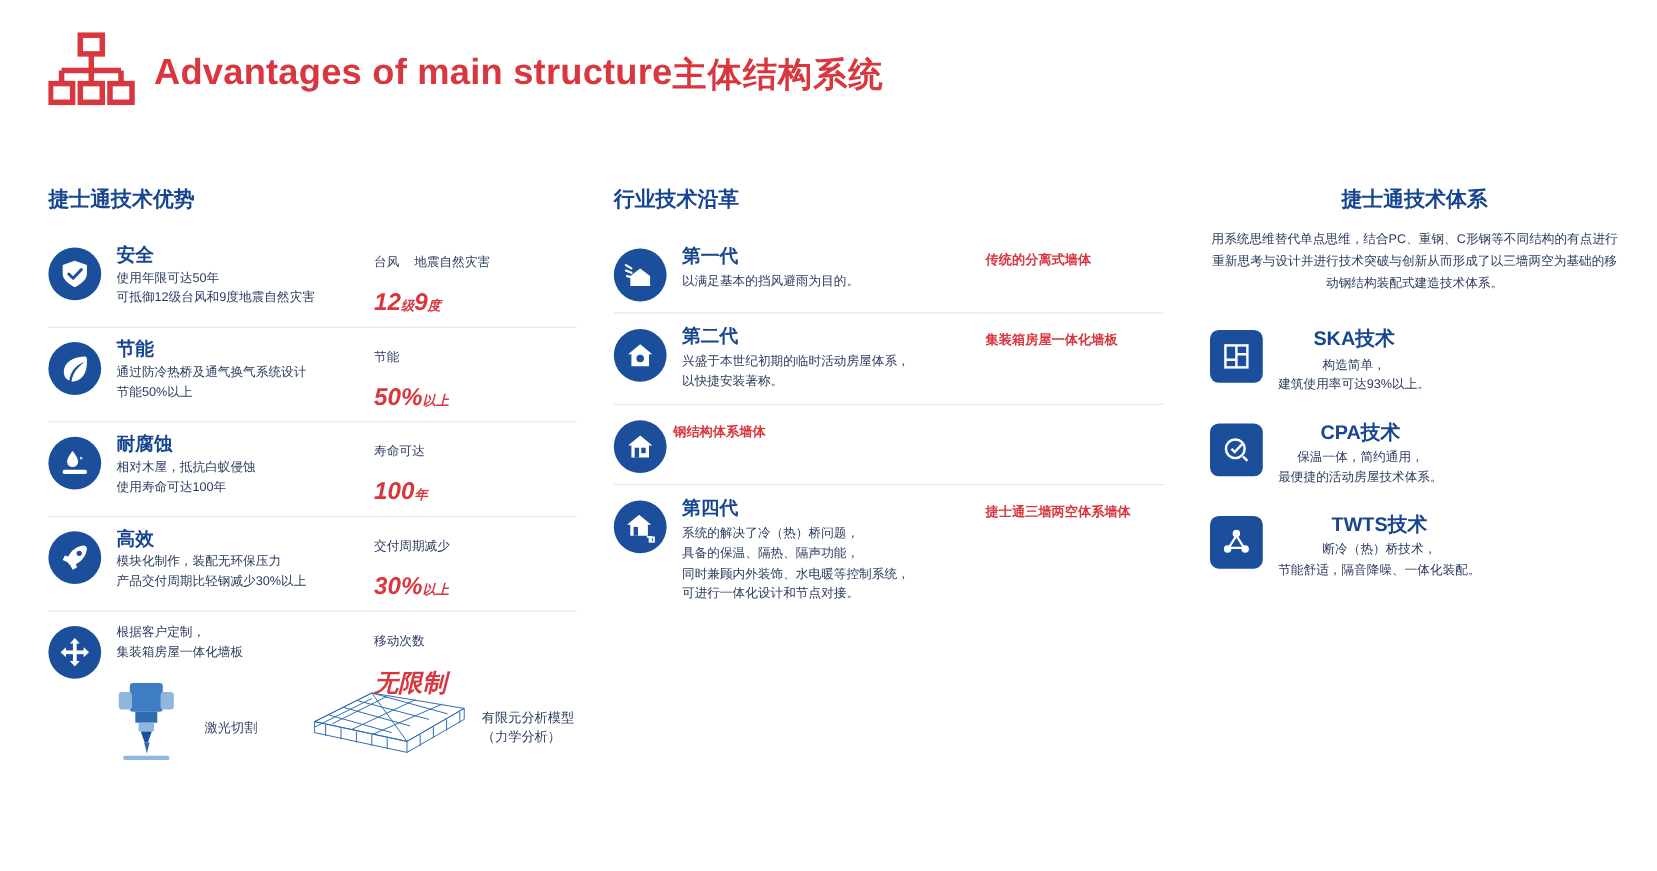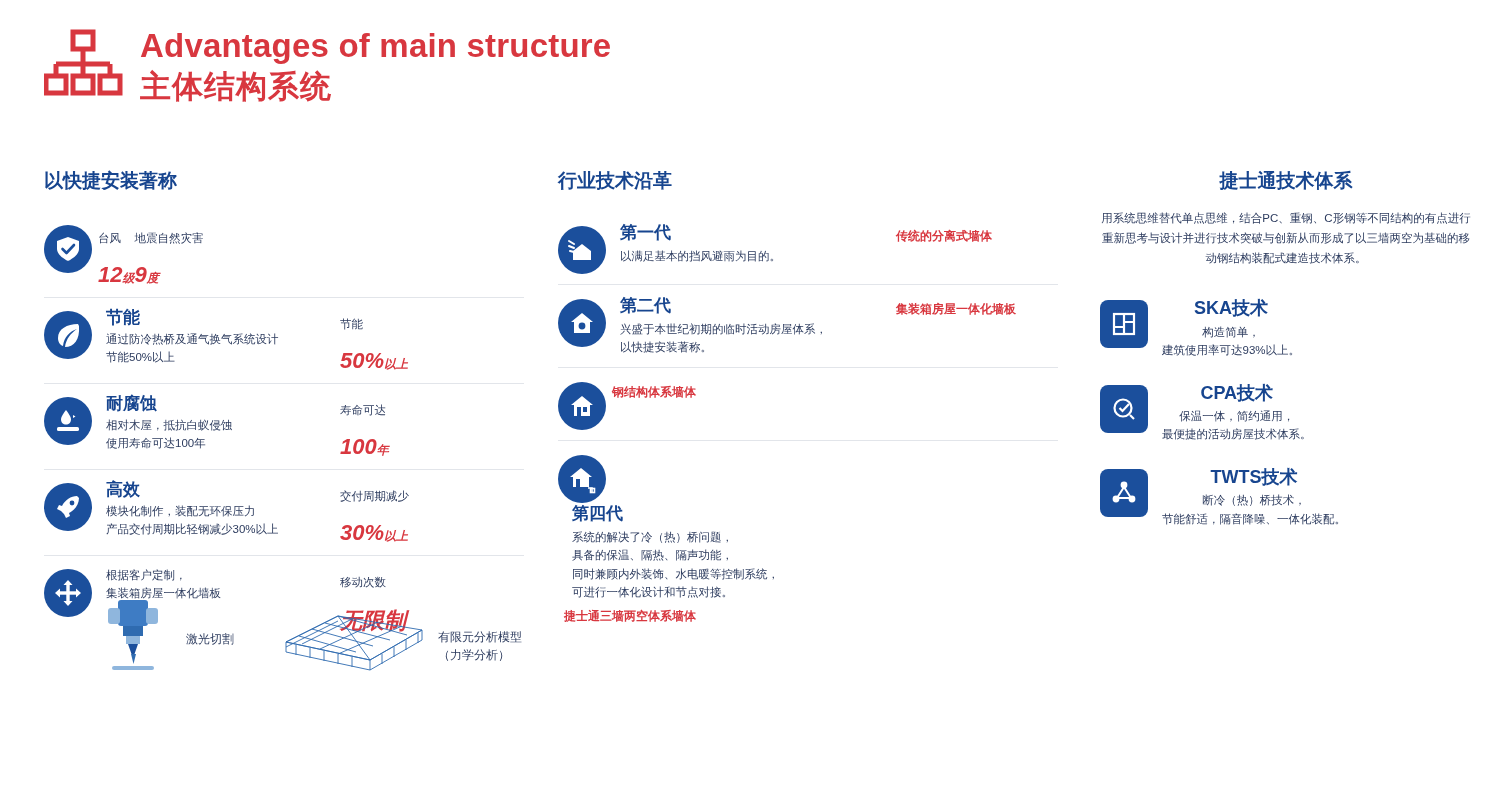--- a/index.html
+++ b/index.html
@@ -9,21 +9,21 @@
     background:#ffffff;
     font-family:"Liberation Sans", sans-serif;
     color:#1b2b52;
     position:relative;
     overflow:hidden;
   }
 
   
   .header { position:absolute; left:44px; top:26px; display:flex; align-items:center; }
   .header-icon { width:80px; height:80px; position:relative; margin-right:16px; }
-  .header-texts { display:flex; flex-direction:column; }
+  .header-texts { display:flex; flex-direction:row; }
   .title-en {
     font-size:33px; font-weight:bold; color:#d8373f; letter-spacing:0.2px;
     line-height:1.15;
   }
   .title-cn {
     font-size:31px; font-weight:bold; color:#d8373f; margin-top:4px;
     letter-spacing:1px; line-height:1.15;
   }
 
   
@@ -58,21 +58,21 @@
   .stat-value { color:#d8373f; font-weight:bold; font-size:22px; margin-top:16px; white-space:nowrap;font-style:italic; }
   .stat-value .unit { font-size:12px; font-weight:bold; }
 
   
   .gen-list { margin-top:18px; }
   .gen-row {
     display:flex; align-items:flex-start;
     padding:10px 0;
     border-bottom:1px solid #e2e5ea;
   }
-  .gen-row:last-child { border-bottom:none;flex-direction:column; }
+  .gen-row:last-child { border-bottom:none; }
   .gen-main { margin-left:14px; width:270px; }
   .gen-h { font-size:17px; font-weight:bold; color:#17458f; line-height:1.3; }
   .gen-d { font-size:11.5px; color:#2c3b5e; line-height:1.6; margin-top:3px; }
   .gen-tag {
     font-size:12px; font-weight:bold; color:#d8373f;
     margin-left:6px; margin-top:6px; white-space:nowrap;
   }
 
   
   .sys-intro { font-size:11.5px; color:#2c3b5e; line-height:1.75; margin-top:14px; }
@@ -82,21 +82,21 @@
   .sys-h { font-size:18px; font-weight:bold; color:#17458f; line-height:1.3; }
   .sys-d { font-size:11.5px; color:#2c3b5e; line-height:1.6; margin-top:2px; }
   .sq {
     width:48px; height:48px; border-radius:8px;
     background:#1b4f9c; flex:0 0 48px;
     display:flex; align-items:center; justify-content:center;
     margin-top:3px;
   }
 
   
-  .illus { position:absolute; left:90px; top:594px; display:flex; align-items:flex-end; }
+  .illus { position:absolute; left:90px; top:615px; display:flex; align-items:center; }
   .illus-group { display:flex; align-items:center; }
   .illus-cap { font-size:12px; color:#2c3b5e; line-height:1.5; margin-left:10px; }
   .illus-cap.two { margin-left:8px; }
 </style>
 </head>
 <body>
 
 <div class="header">
   <div class="header-icon">
     <svg width="80" height="80" viewBox="0 0 80 80">
@@ -109,29 +109,34 @@
       </g>
     </svg>
   </div>
   <div class="header-texts">
     <div class="title-en">Advantages of main structure</div>
     <div class="title-cn">主体结构系统</div>
   </div>
 </div>
 
 <div class="col" id="col1">
-  <div class="col-title">以快捷安装著称</div>
+  <div class="col-title">捷士通技术优势</div>
   <div class="adv-list">
 
     <div class="adv-row">
       <div class="circle">
         <svg width="30" height="30" viewBox="0 0 30 30">
           <path d="M15 3 L26 7 V15 C26 22 15 27 15 27 C15 27 4 22 4 15 V7 Z" fill="#fff"></path>
           <path d="M9.5 15 L13.5 19 L21 11" stroke="#1b4f9c" stroke-width="2.6" fill="none" stroke-linecap="round" stroke-linejoin="round"></path>
         </svg>
+      </div>
+      <div class="adv-main">
+        <div class="adv-h">安全</div>
+        <div class="adv-d" style="white-space:pre-line">使用年限可达50年
+可抵御12级台风和9度地震自然灾害</div>
       </div>
       <div class="adv-stats">
         <div>
           <div class="stat-label">台风</div>
           <div class="stat-value"><span>12</span><span class="unit">级</span></div>
         </div>
         <div>
           <div class="stat-label">地震自然灾害</div>
           <div class="stat-value"><span>9</span><span class="unit">度</span></div>
         </div>

